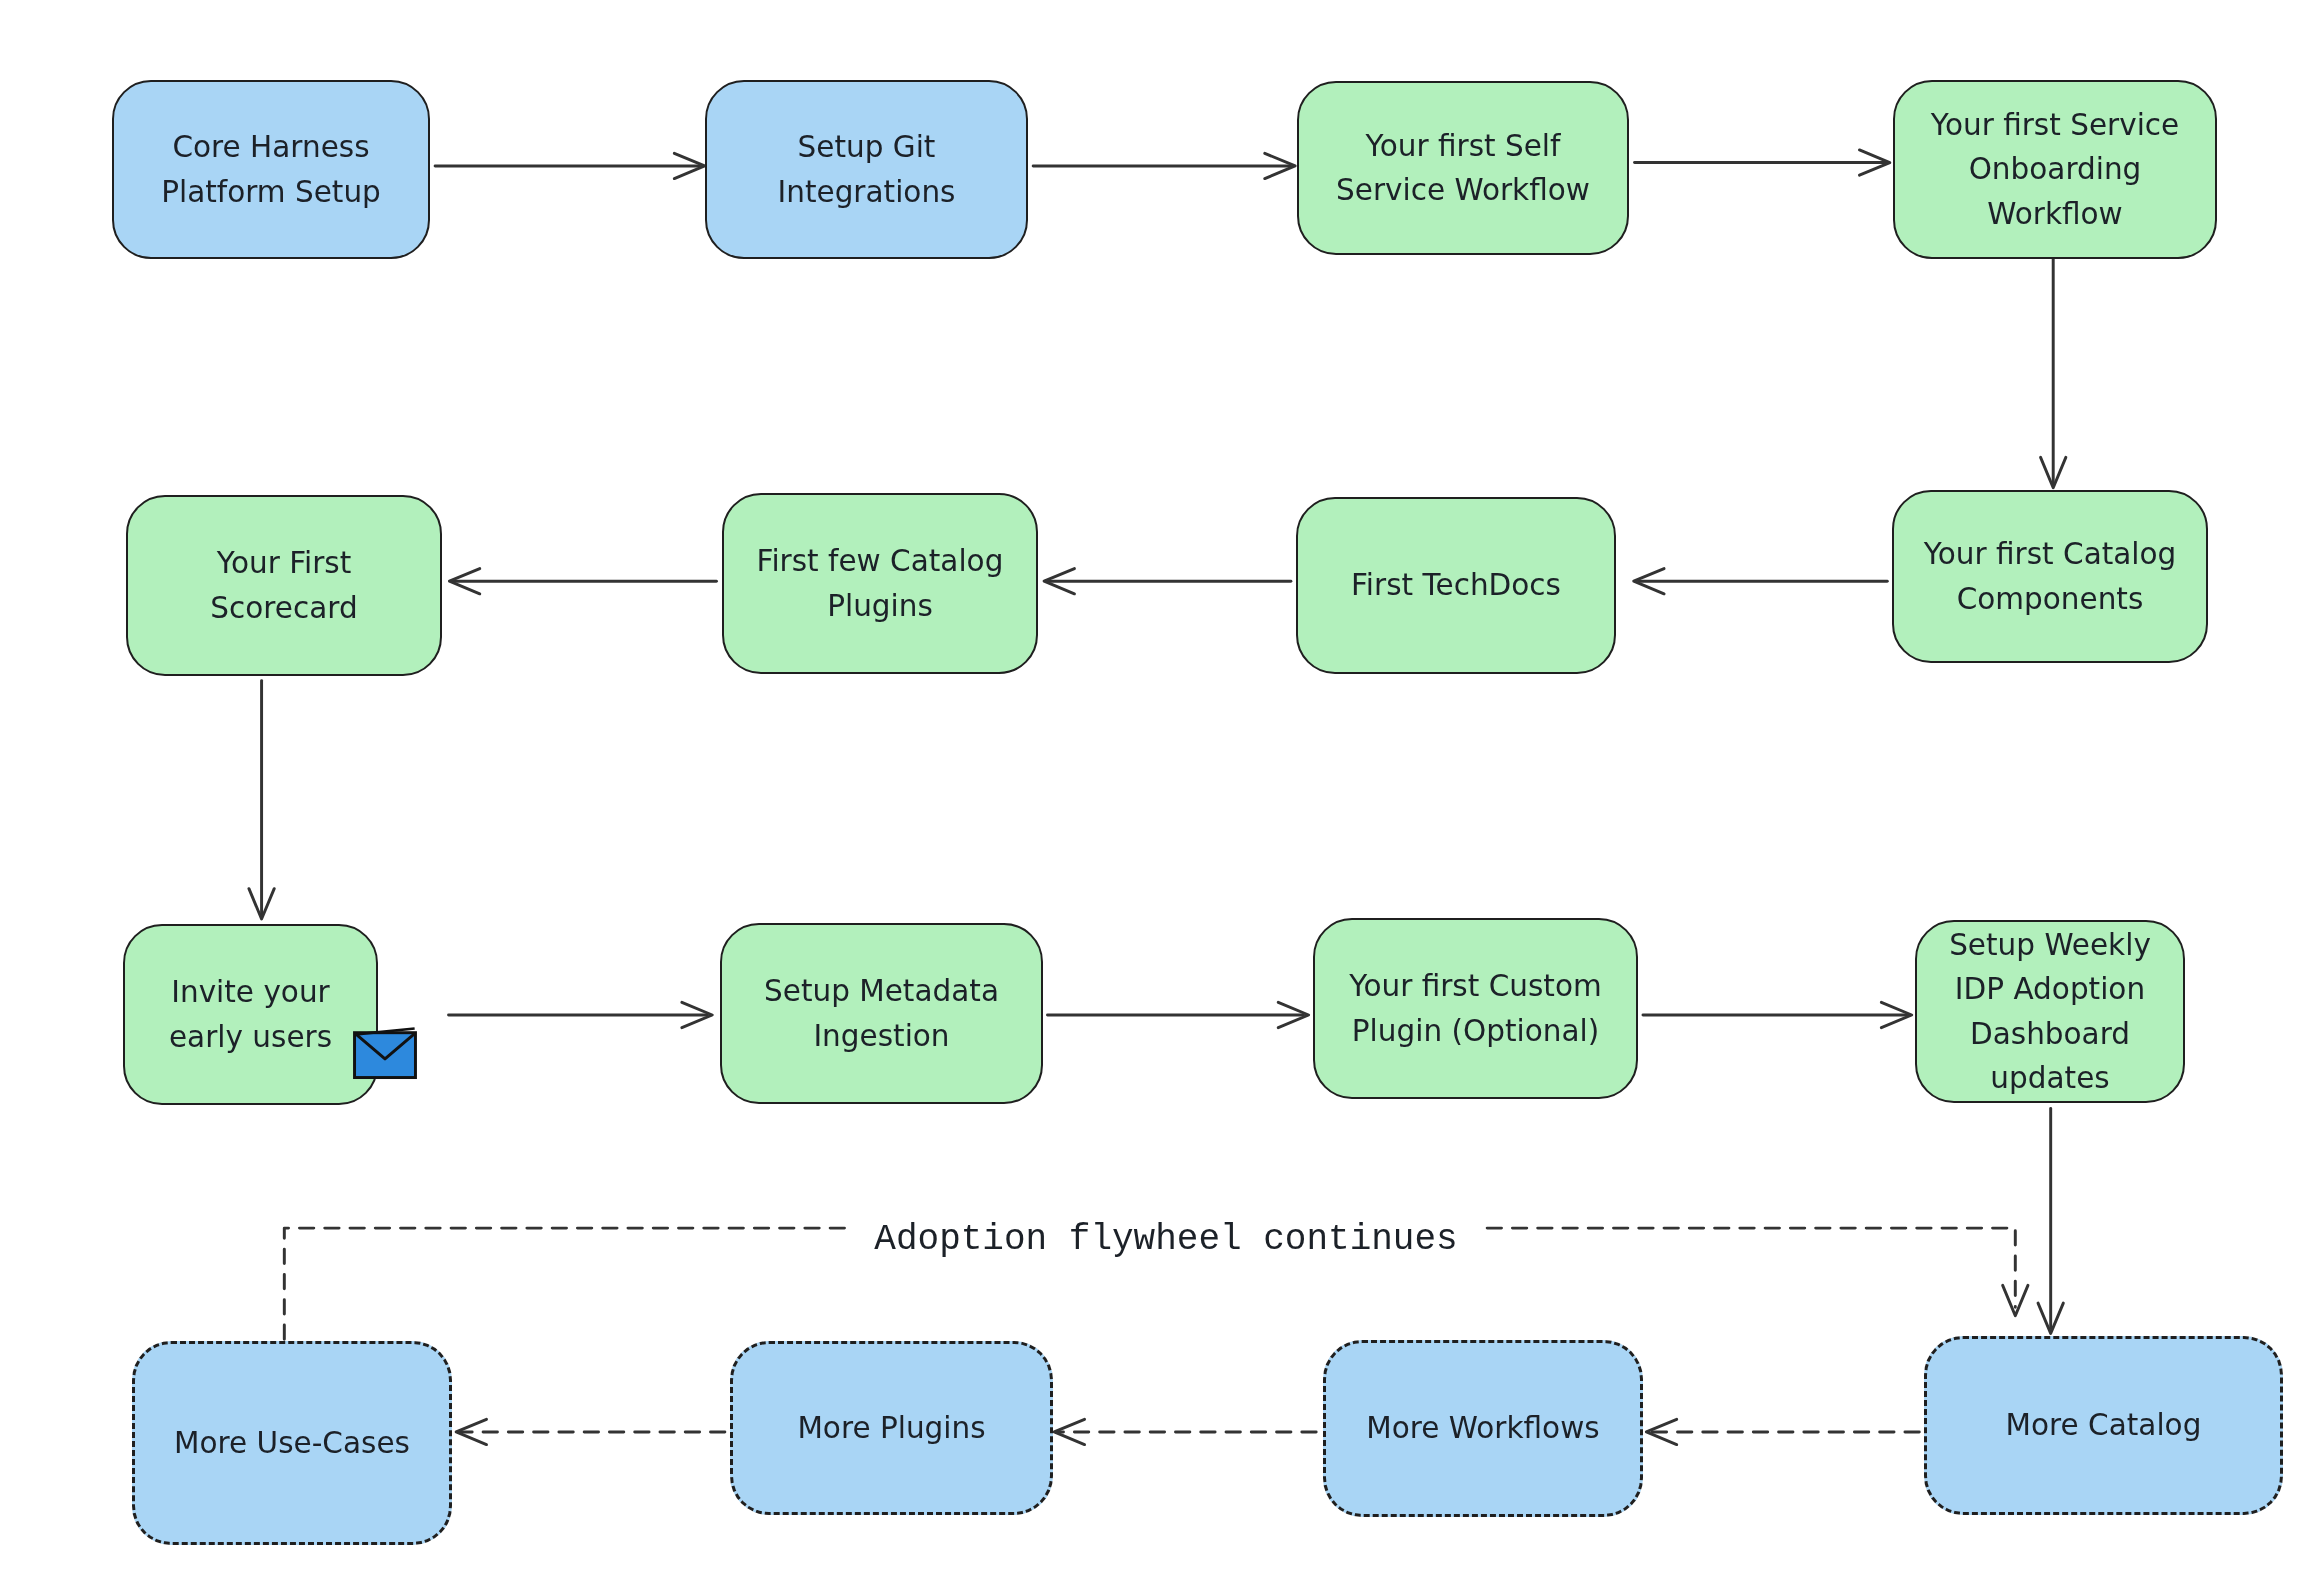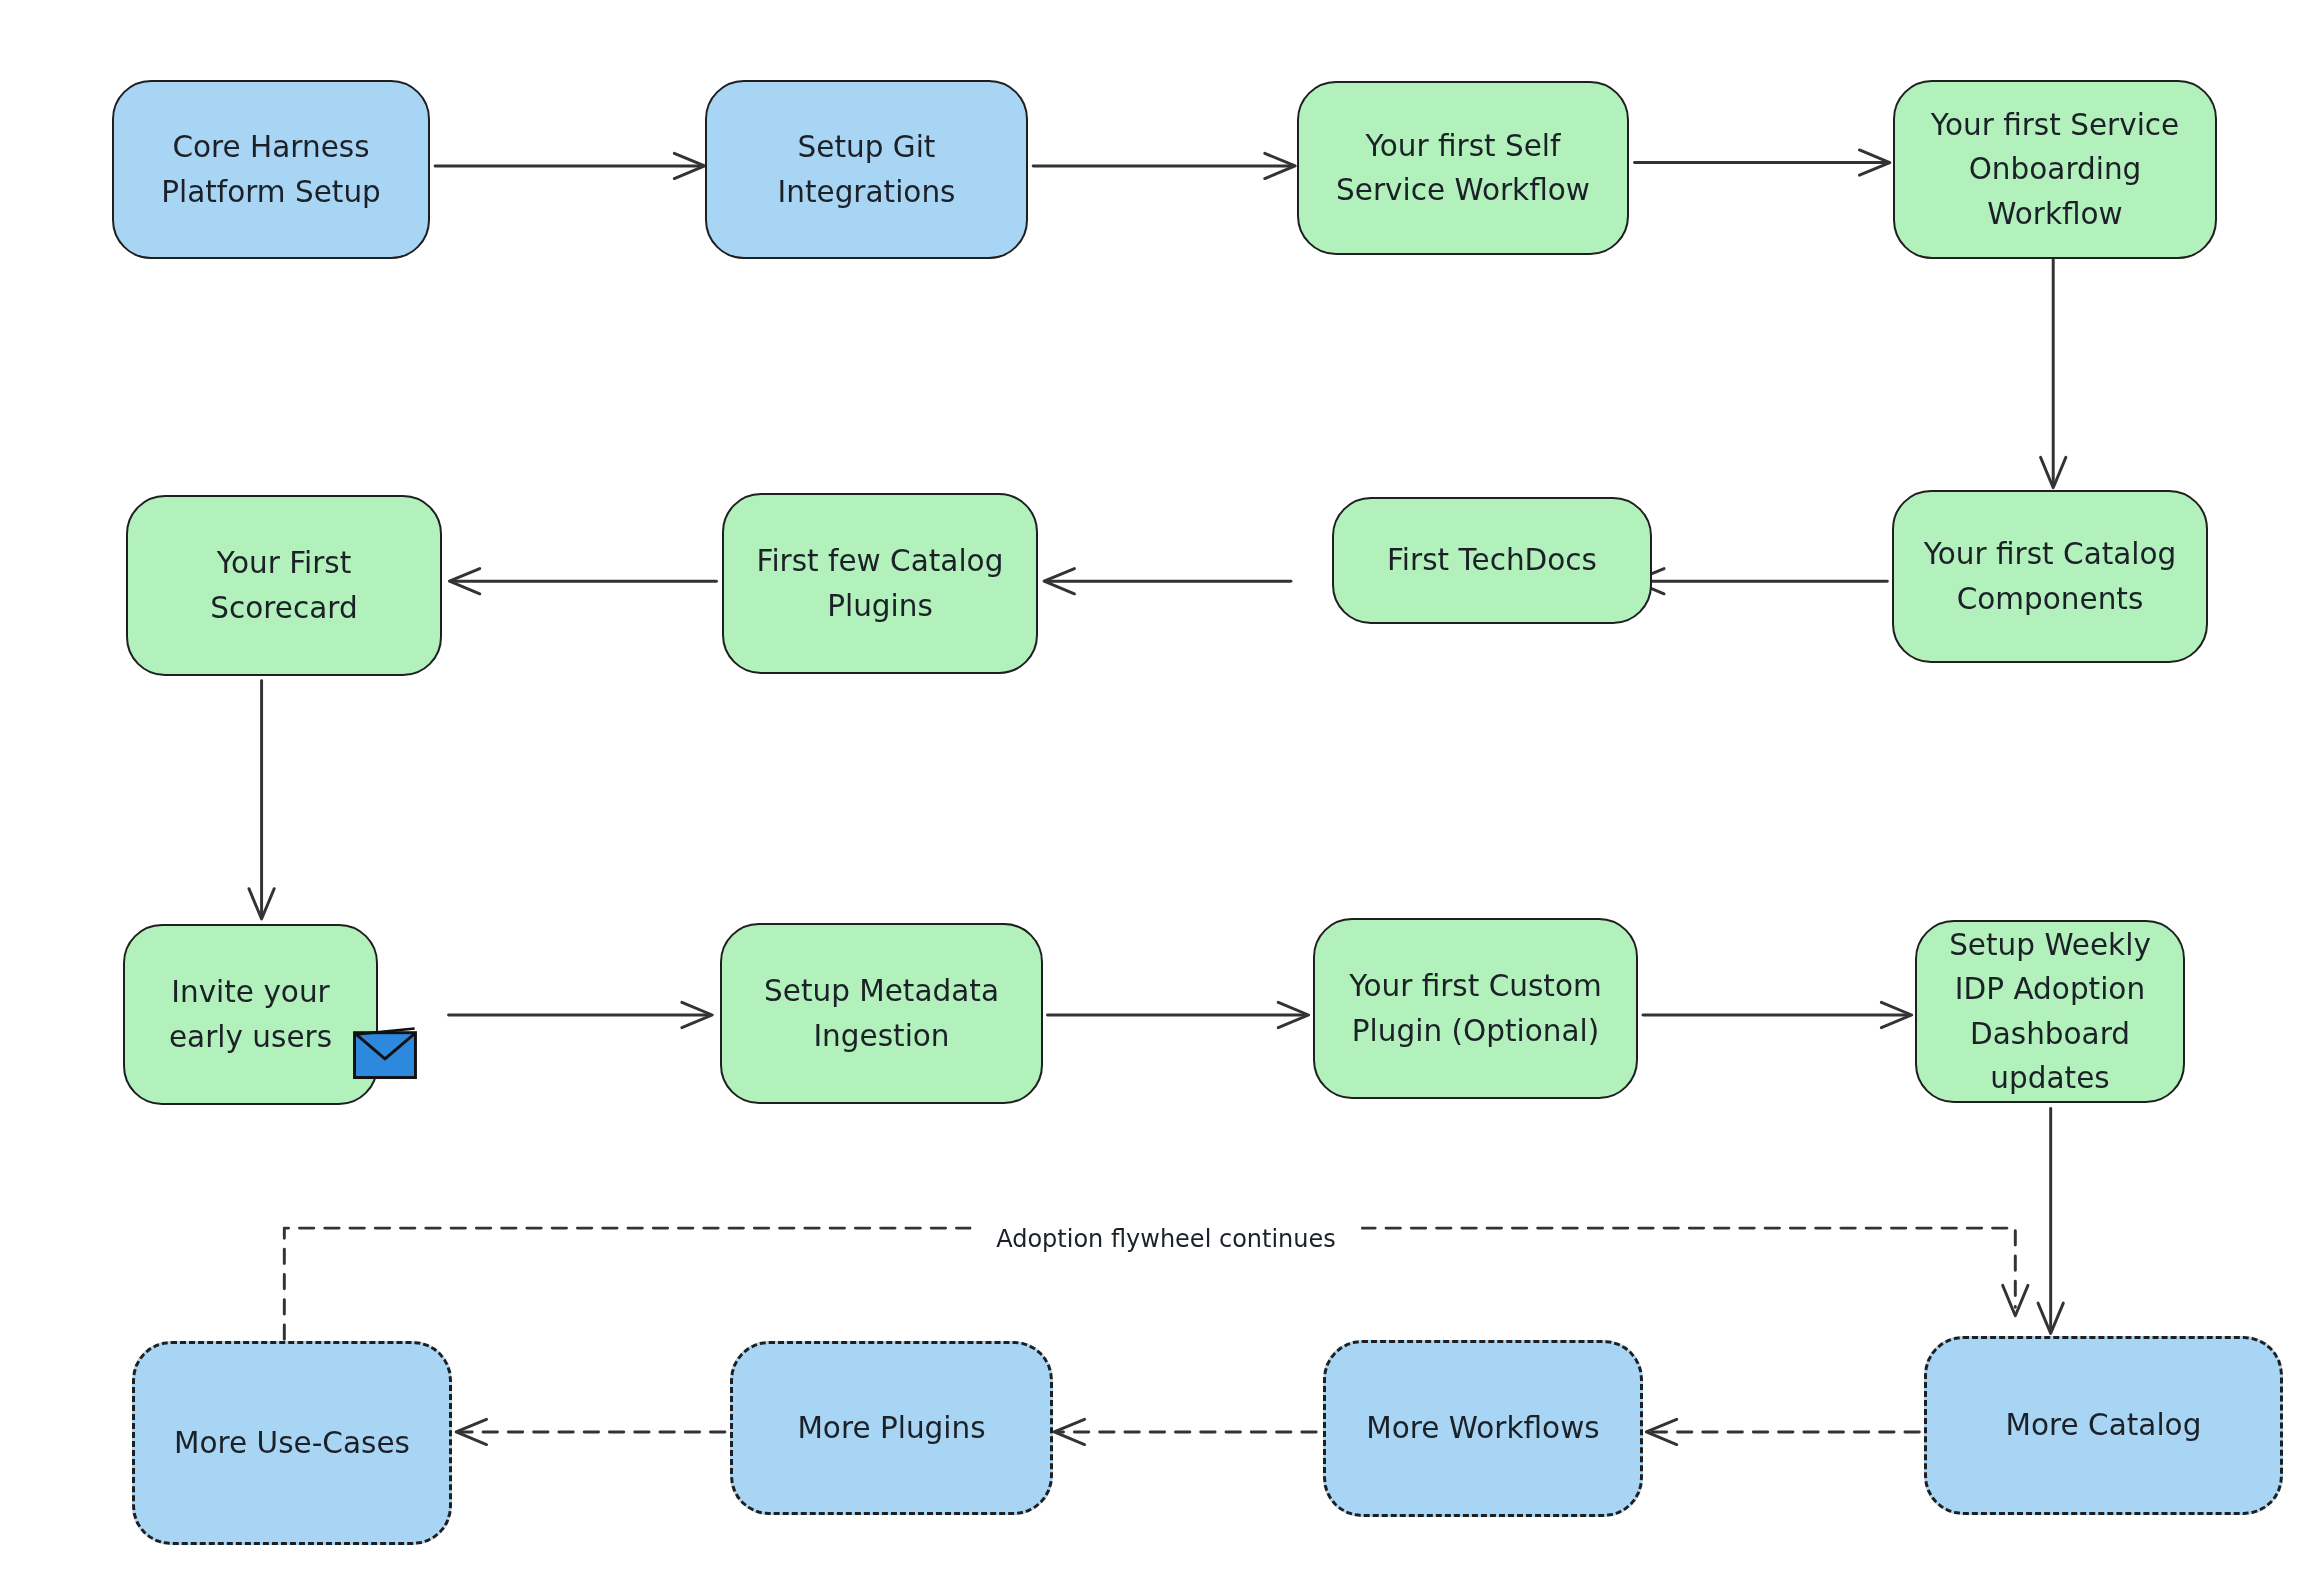--- a/index.html
+++ b/index.html
@@ -26,22 +26,23 @@
     padding:10px 15px;
   }
   .node.blue{background:#a9d5f5;}
   .node.green{background:#b2f0bc;}
   .node.dashed{border-style:dashed;border-width:3.4px;}
   .flywheel-label{
     position:absolute;left:1166px;top:1239px;
     transform:translate(-50%,-50%);
     background:#ffffff;
     padding:1.7px 25px;
-    font-size:24px;
+    font-size:36px;
     white-space:nowrap;
+    font-family:Liberation Mono, monospace;
   }
   .envelope{position:absolute;left:227px;top:99px;width:66px;height:56px;}
 </style>
 </head>
 <body>
 
 <div class="canvas">
 
   <svg class="wires" viewBox="0 0 2752 1890">
 
@@ -98,21 +99,21 @@
   <div class="node green" style="left:1893px;top:80px;width:324px;height:179px;">
     <span>Your first Service Onboarding Workflow</span>
   </div>
 
   <div class="node green" style="left:126px;top:495px;width:316px;height:181px;">
     <span>Your First Scorecard</span>
   </div>
   <div class="node green" style="left:722px;top:493px;width:316px;height:181px;">
     <span>First few Catalog Plugins</span>
   </div>
-  <div class="node green" style="left:1296px;top:497px;width:320px;height:127px;margin-left:36px;">
+  <div class="node green" style="left:1296px;top:497px;width:320px;height:177px;">
     <span>First TechDocs</span>
   </div>
   <div class="node green" style="left:1892px;top:490px;width:316px;height:173px;">
     <span>Your first Catalog Components</span>
   </div>
 
   <div class="node green" style="left:123px;top:924px;width:255px;height:181px;justify-content:center;">
     <span>Invite your early users</span>
     <svg class="envelope" viewBox="0 0 78 66">
       <rect x="3" y="9" width="72" height="53" fill="#2d89dd" stroke="#111111" stroke-width="3.5"></rect>

